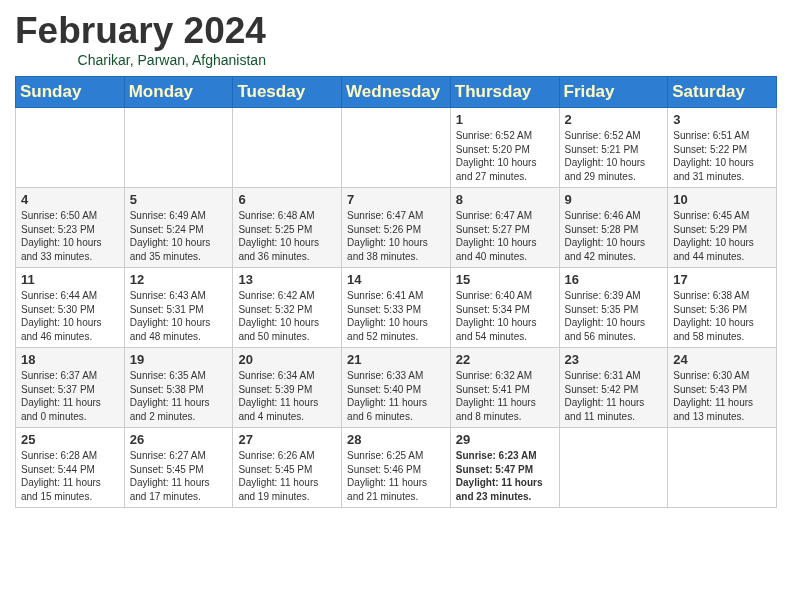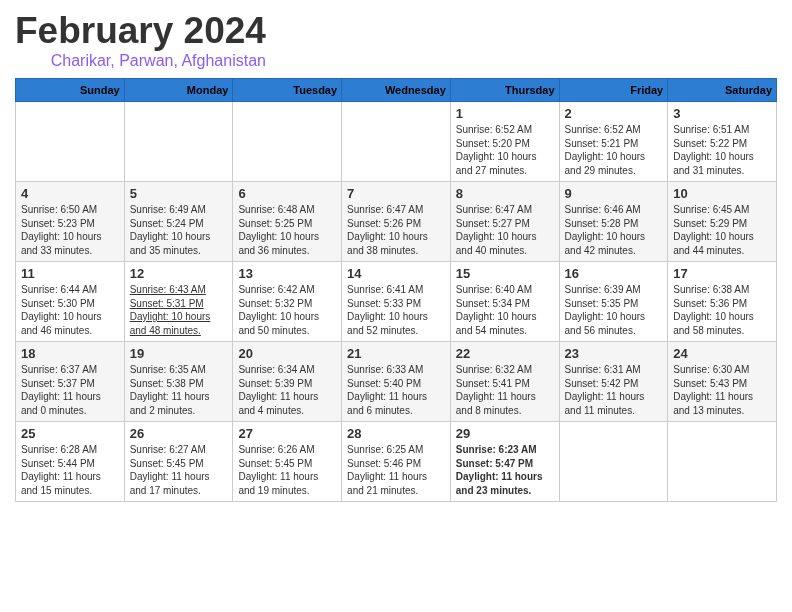--- a/index.html
+++ b/index.html
@@ -38,35 +38,35 @@
     }
     .title-block {
       text-align: right;
     }
     .title-month {
       font-size: 37px;
       font-weight: bold;
       color: #333;
     }
     .title-location {
-      font-size: 16px;
-      color: #8b5cf6;
+      font-size: 14px;
+      color: #14532d;
     }
     table {
       width: 100%;
       border-collapse: collapse;
       table-layout: fixed;
     }
     thead th {
       background: #2d7dd2;
-      color: #000000;
-      font-size: 11px;
+      color: #fef9c3;
+      font-size: 17px;
       font-weight: bold;
       padding: 5px 4px;
-      text-align: right;
+      text-align: left;
       border: 1px solid #2068b8;
     }
     tbody td {
       border: 1px solid #ccc;
       vertical-align: top;
       padding: 4px 5px;
       font-size: 11px;
       color: #333;
       height: 80px;
     }
@@ -186,21 +186,21 @@
         </tr>
         <tr>
           <td>
             <span class="day-number">11</span>
             <div class="day-info" style="white-space: pre-line;">Sunrise: 6:44 AM
 Sunset: 5:30 PM
 Daylight: 10 hours and 46 minutes.</div>
           </td>
           <td>
             <span class="day-number">12</span>
-            <div class="day-info" style="white-space: pre-line; text-decoration: underline;">Sunrise: 6:43 AM
+            <div class="day-info" style="white-space: pre-line;">Sunrise: 6:43 AM
 Sunset: 5:31 PM
 Daylight: 10 hours and 48 minutes.</div>
           </td>
           <td>
             <span class="day-number">13</span>
             <div class="day-info" style="white-space: pre-line;">Sunrise: 6:42 AM
 Sunset: 5:32 PM
 Daylight: 10 hours and 50 minutes.</div>
           </td>
           <td>

